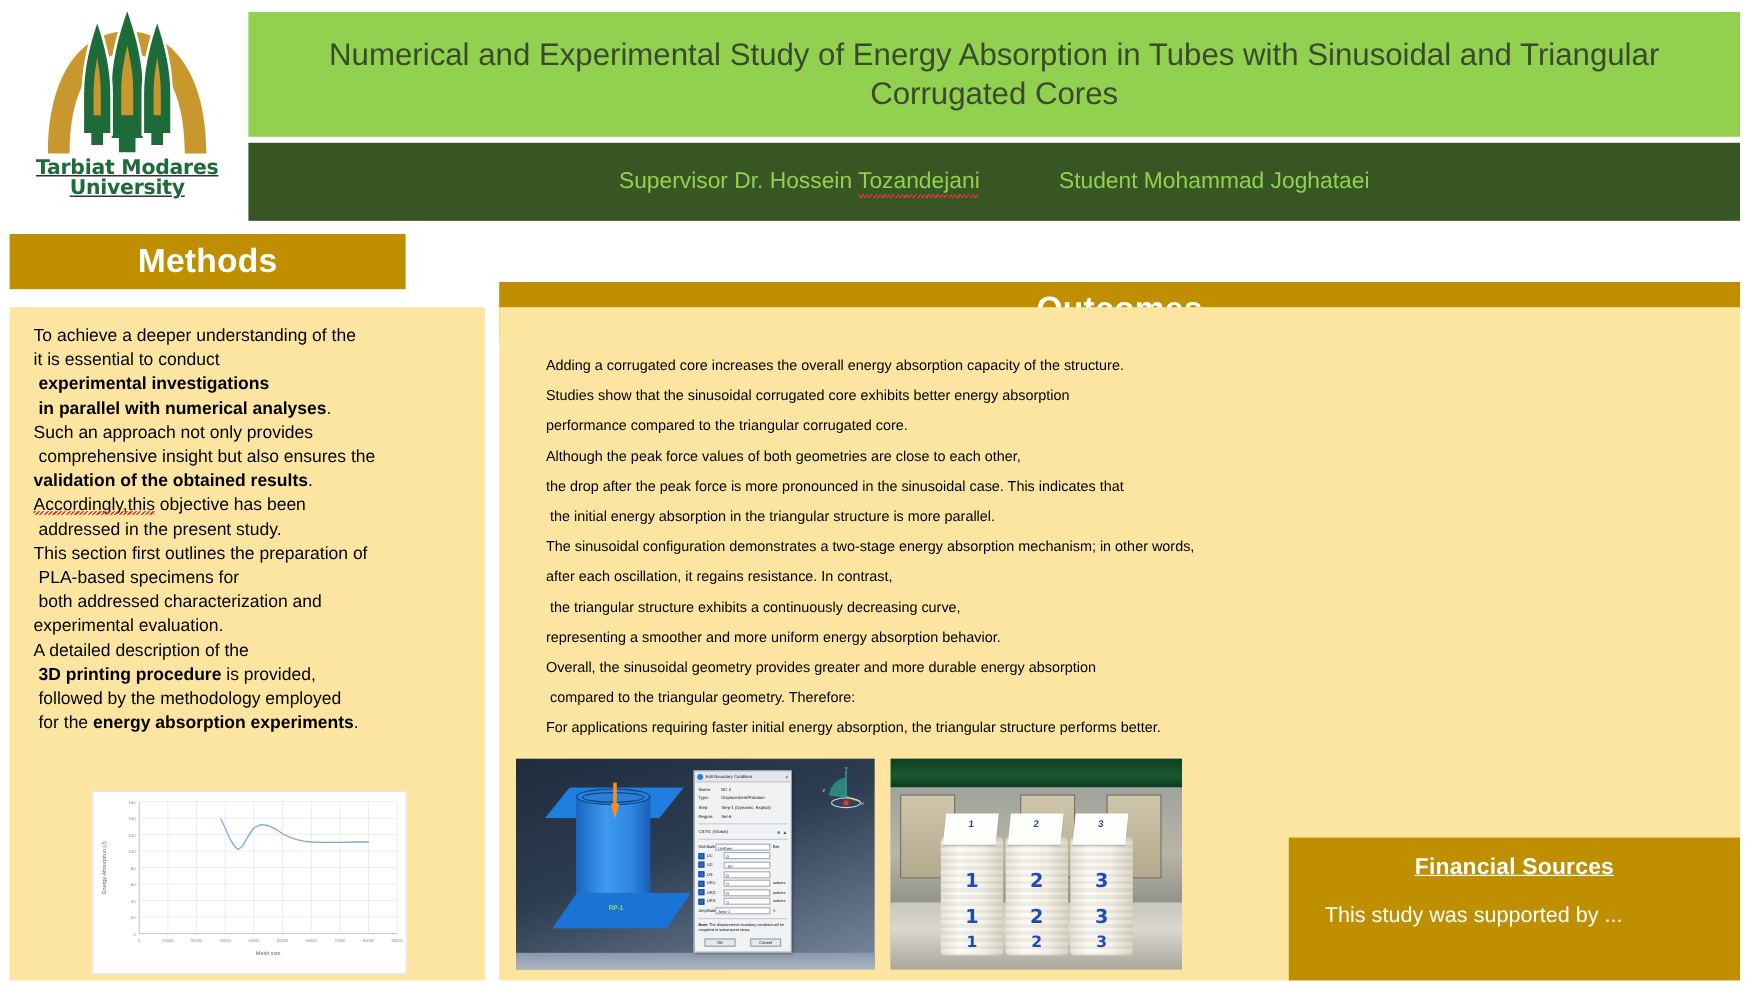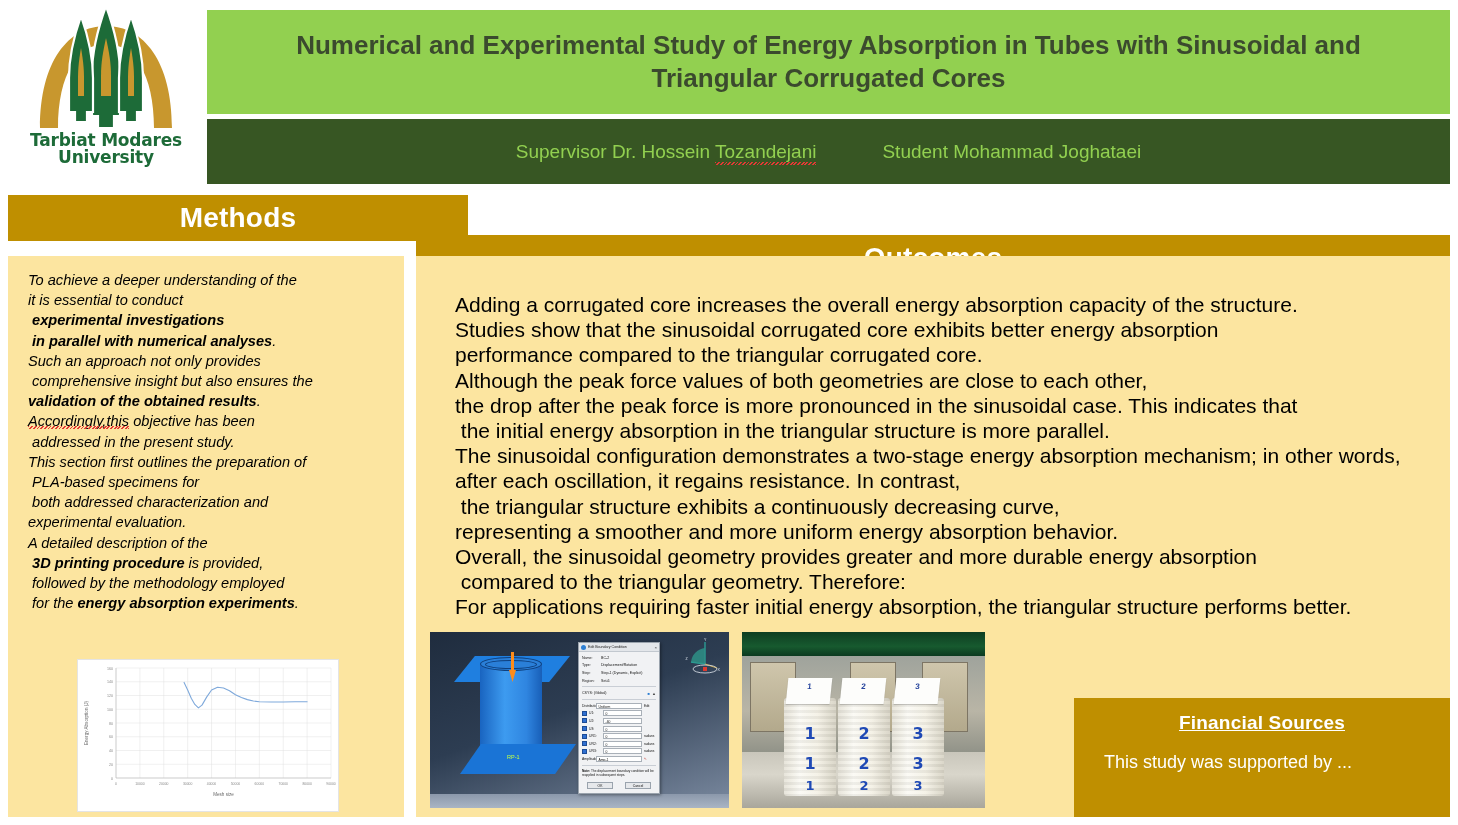--- a/index.html
+++ b/index.html
@@ -10,37 +10,37 @@
     font-family: "Liberation Sans", sans-serif;
     overflow: hidden;
     position: relative;
   }
 
   
   .header { position: absolute; left: 0; top: 0; width: 1458px; height: 186px; }
 
   .logo-block {
     position: absolute; left: 8px; top: 4px; width: 196px; height: 178px;
-    display: flex; flex-direction: column; align-items: center; justify-content: flex-start;
+    display: flex; flex-direction: column; align-items: center; justify-content: flex-start; text-decoration: underline;
   }
   .logo-mark { position: relative; width: 160px; height: 128px; }
   .logo-name {
     text-align: center; line-height: 1.02;
     color: #1d6b38; font-weight: bold; font-size: 17px; letter-spacing: -0.2px;
     font-family: "DejaVu Sans", sans-serif;
   }
 
   .title-bar {
     position: absolute; left: 207px; top: 10px; width: 1243px; height: 104px;
     background: #92d050;
     display: flex; align-items: center; justify-content: center;
   }
   .title-text {
     color: #3b4a2e; font-size: 26px; line-height: 1.28; text-align: center;
-    padding: 0 26px; font-weight: 700;
+    padding: 0 26px; font-weight: 400;
   }
 
   .authors-bar {
     position: absolute; left: 207px; top: 119px; width: 1243px; height: 65px;
     background: #375623;
     display: flex; align-items: center; justify-content: center; gap: 66px;
   }
   .author {
     color: #92d050; font-size: 19px; font-weight: 400; position: relative;
   }
@@ -57,54 +57,54 @@
   }
 
   
   .sec-head {
     position: absolute; background: #bf8f00;
     display: flex; align-items: center; justify-content: center;
   }
   .sec-head span {
     color: #ffffff; font-weight: bold; font-size: 28px; letter-spacing: 0.2px;
   }
-  #methods-head  { left: 8px;   top: 195px; width: 460px;  height: 46px; }
+  #methods-head  { left: 8px;   top: 195px; width: 330px;  height: 46px; }
   #outcomes-head { left: 416px; top: 195px; width: 1034px; height: 46px; margin-top: 40px; }
 
   
   .panel { position: absolute; background: #fce5a0; }
   #methods-panel  { left: 8px;   top: 256px; width: 396px;  height: 561px; }
   #outcomes-panel { left: 416px; top: 256px; width: 1034px; height: 561px; }
 
   
   .methods-text {
     position: absolute; left: 20px; top: 14px; width: 362px;
     font-size: 14.6px; line-height: 20.2px; color: #000000;
   }
-  .methods-text .ln { white-space: pre; font-style: italic; }
+  .methods-text .ln { white-space: pre; }
   .methods-text b { font-weight: bold; }
   .mis2 { position: relative; }
   .mis2::after {
     content: "";
     position: absolute; left: 0; right: 0; bottom: 0px; height: 3px;
     background-image: repeating-linear-gradient(
       135deg, #e53935 0 1.3px, transparent 1.3px 2.6px);
   }
 
   
   .chart-card {
     position: absolute; left: 69px; top: 403px; width: 262px; height: 153px;
     background: #ffffff; border: 1px solid #e4e4e4;
   }
   .chart-card svg { display: block; }
 
   
   .outcomes-text {
     position: absolute; left: 39px; top: 36px; width: 985px;
-    font-size: 21px; line-height: 25.2px; color: #000000;
+    font-size: 12px; line-height: 25.2px; color: #000000;
   }
   .outcomes-text .ln { white-space: pre; }
 
   
   .fig { position: absolute; overflow: hidden; }
   #fig-abaqus { left: 14px; top: 376px; width: 299px; height: 176px; border:0; }
   #fig-photo  { left: 326px; top: 376px; width: 243px; height: 176px; border:0; }
 
   .abaqus-bg {
     position: absolute; inset: 0;

